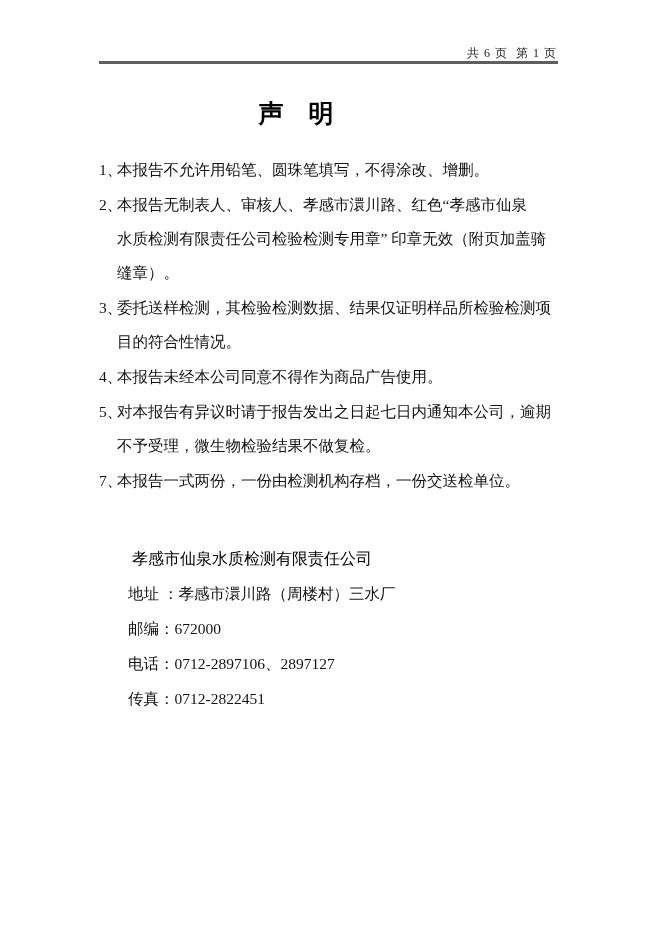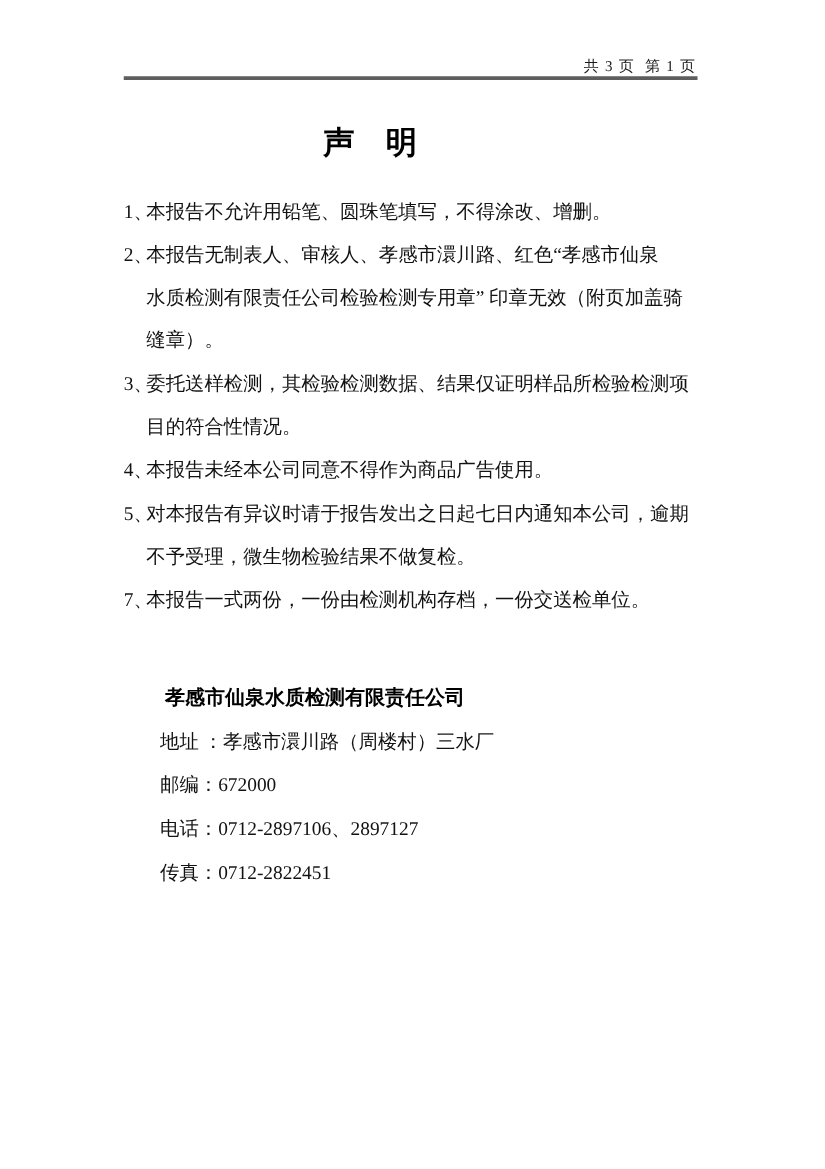--- a/index.html
+++ b/index.html
@@ -58,31 +58,31 @@
   }
   .footer-line {
     font-size:15.5px;
     line-height:35px;
     white-space:nowrap;
     color:#121212;
   }
   .company {
     padding-left:4px;
     font-family:"Liberation Sans","DejaVu Sans",sans-serif;
-    font-weight:bold;
+    font-weight:normal;
     font-size:16px;
     color:#000;
   }
 </style>
 </head>
 <body>
 
 <div class="page">
 
-  <div class="page-info">共 3 页  第 1 页</div>
+  <div class="page-info">共 6 页  第 1 页</div>
   <div class="header-rule"></div>
 
   <div class="doc-title">声　明</div>
 
   <div class="notice-list">
 
     <div class="item">
       <div class="line"><span class="num">1、</span><span>本报告不允许用铅笔、圆珠笔填写，不得涂改、增删。</span></div>
     </div>
 

